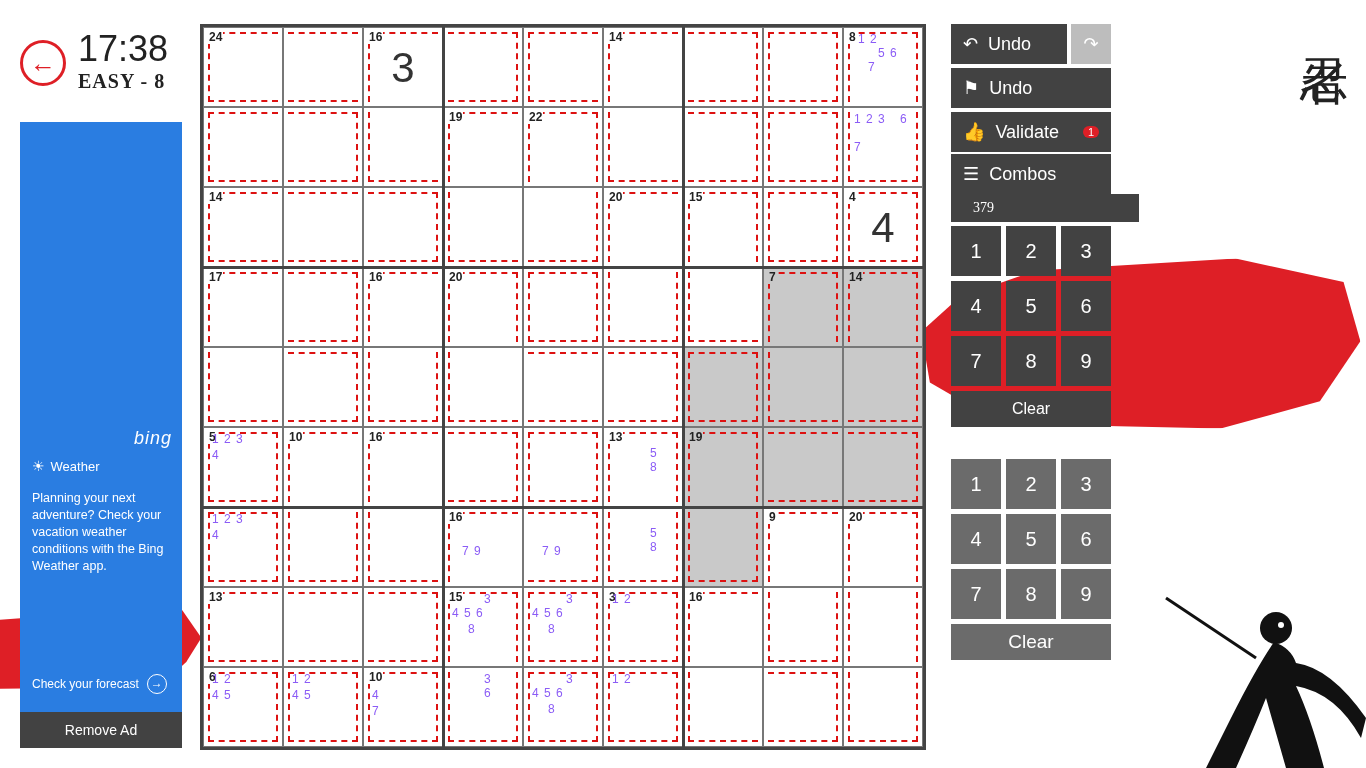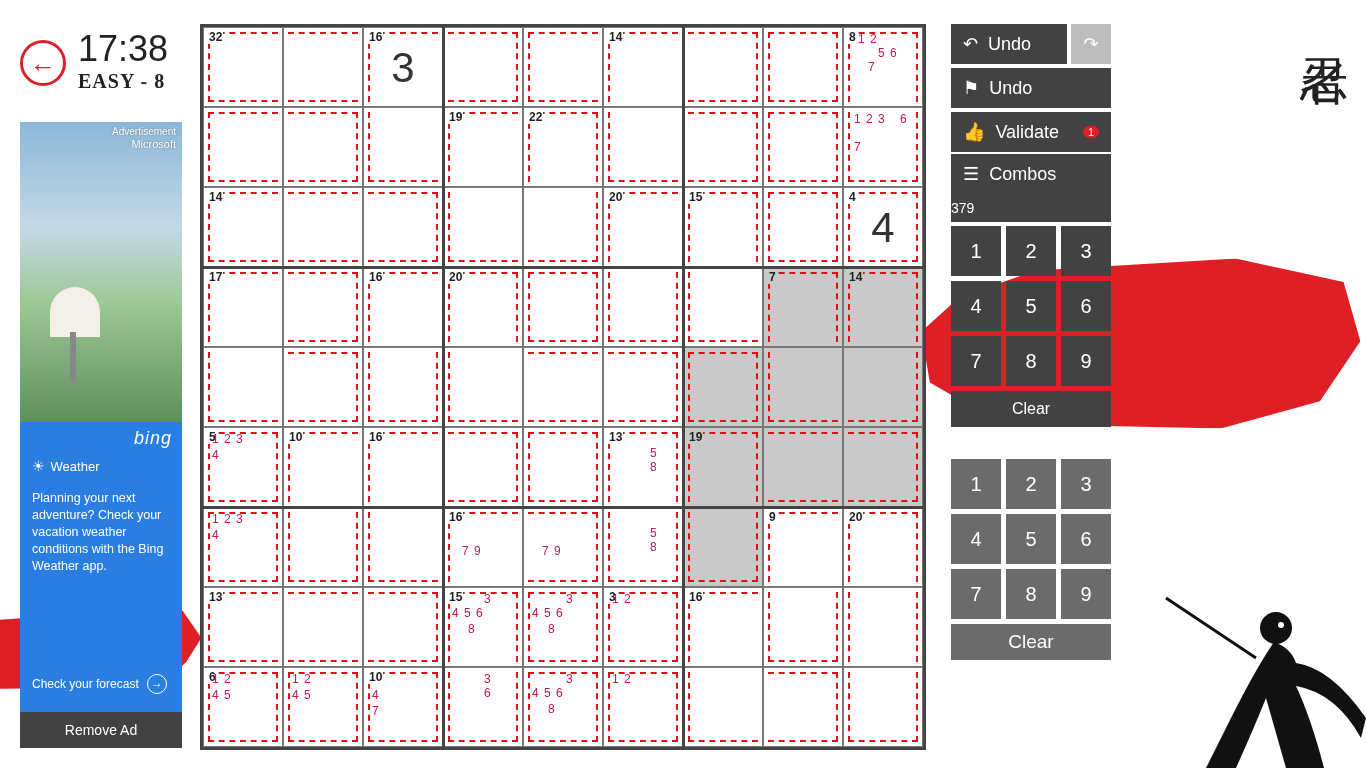--- a/index.html
+++ b/index.html
@@ -42,32 +42,32 @@
 .box-border { position:absolute; background:#444; pointer-events:none; }
 .cell { position:absolute; width:80px; height:80px; border:1px solid #777; background:#fff; }
 .cell.shade { background:#c9c9c9; }
 .cage-n { position:absolute; top:4px; left:4px; right:4px; height:0; border-top:2px dashed #d11; }
 .cage-s { position:absolute; bottom:4px; left:4px; right:4px; height:0; border-top:2px dashed #d11; }
 .cage-w { position:absolute; top:4px; bottom:4px; left:4px; width:0; border-left:2px dashed #d11; }
 .cage-e { position:absolute; top:4px; bottom:4px; right:4px; width:0; border-left:2px dashed #d11; }
 .cage-num { position:absolute; top:2px; left:4px; font-size:12px; font-weight:bold; color:#222; background:#fff; padding:0 1px; }
 .cell.shade .cage-num { background:#c9c9c9; }
 .big-val { font-size:42px; text-align:center; line-height:80px; color:#333; }
-.pencil { position:absolute; font-size:12px; color:#be185d; letter-spacing:1px; }
+.pencil { position:absolute; font-size:12px; color:#8b5cf6; letter-spacing:1px; }
 
 
 .ctrl-col { position:absolute; left:951px; top:24px; width:160px; z-index:2; }
 .row-btns { display:flex; gap:4px; margin-bottom:4px; }
 .dark-btn { background:#424242; color:#fff; font-size:18px; height:40px; display:flex; align-items:center; padding:0 12px; gap:10px; cursor:pointer; }
 .undo { width:116px; }
 .redo { width:40px; background:#bdbdbd; color:#fff; justify-content:center; padding:0; }
 .hint,.validate,.combos-b { width:160px; }
 .badge { background:#de1f26; color:#fff; border-radius:8px; font-size:11px; padding:0 5px; margin-left:auto; }
 .total { text-align:center; font-size:18px; color:#222; height:36px; line-height:36px; }
-.combo-val { background:#424242; color:#fff; font-size:14px; padding:6px 0; width:160px; }
+.combo-val { background:#424242; color:#fff; font-size:14px; padding:6px 22px; width:188px;font-family:Liberation Serif, serif; }
 .numpad { display:grid; grid-template-columns:repeat(3,50px); grid-auto-rows:50px; gap:5px; width:160px; margin-top:4px; }
 .numpad .np { background:#424242; color:#fff; font-size:20px; display:flex; align-items:center; justify-content:center; cursor:pointer; }
 .np-clear { grid-column:1/4; height:36px!important; font-size:16px!important; }
 .numpad2 { margin-top:18px; }
 .numpad2 .np { background:#6b6b6b; }
 .numpad2 .np-clear { background:#6b6b6b; font-size:19px!important; }
 
 
 .ico { font-size:18px; }
 </style>
@@ -84,40 +84,36 @@
     <circle cx="145" cy="57" r="3" fill="#fff"></circle>
   </g>
 </svg>
 <div class="kanji">忍者</div>
 
 <div class="back-btn">←</div>
 <div class="timer">17:38</div>
 <div class="level">EASY - 8</div>
 
 <div class="ad-col">
-  <div class="ad-photo">
-    <div class="ad-label">Advertisement</div>
-    <div class="ad-brand">Microsoft</div>
-  </div>
   <div class="bing">bing</div>
   <div class="ad-title">Weather</div>
   <div class="ad-body">Planning your next adventure? Check your vacation weather conditions with the Bing Weather app.</div>
   <div class="ad-link">
     <span>Check your forecast</span>
     <span class="ad-link-icon">→</span>
   </div>
   <div class="remove-ad">Remove Ad</div>
 </div>
 
 <div class="board" id="board">
     <div class="cell" style="left: 0px; top: 0px;">
       <div class="cage-n"></div>
       <div class="cage-w"></div>
       <div class="cage-s"></div>
-      <div class="cage-num">32</div>
+      <div class="cage-num">24</div>
     </div>
     <div class="cell" style="left: 80px; top: 0px;">
       <div class="cage-n"></div>
       <div class="cage-s"></div>
     </div>
     <div class="cell" style="left: 160px; top: 0px;">
       <div class="cage-n"></div>
       <div class="cage-w"></div>
       <div class="cage-num">16</div>
       <div class="big-val">3</div>

